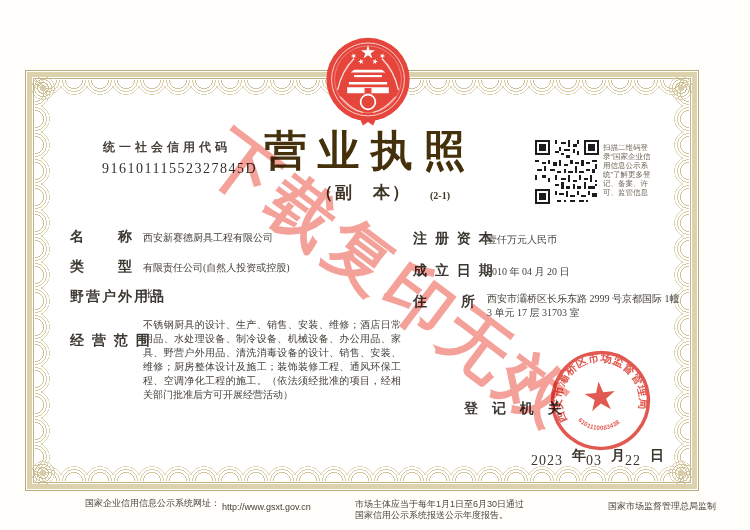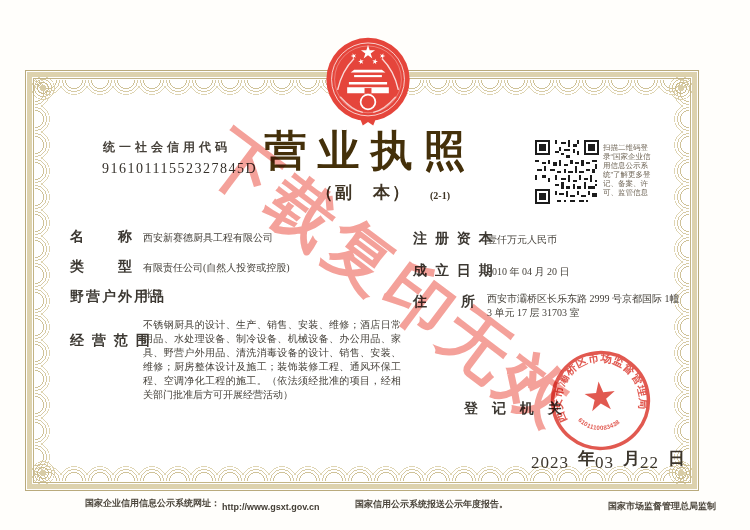--- a/index.html
+++ b/index.html
@@ -43,37 +43,37 @@
 
   
   .f-label{font-size:14px;font-weight:700;color:#3c3832;letter-spacing:2px;white-space:nowrap;}
   .f-value{font-family:Liberation Serif, serif;font-size:10px;color:#45413a;line-height:14px;}
   .scope{width:258px;text-align:justify;}
   .addr{width:196px;}
 
   
   .reg-label{left:464px;top:400px;font-size:14px;font-weight:700;letter-spacing:5px;color:#3c3832;}
   .date-line{left:531px;top:447px;width:150px;display:flex;align-items:flex-start;
-             font-size:17px;color:#3b352c;}
+             font-size:14px;color:#3b352c;}
   .date-line .num{font-family:"Liberation Serif",serif;transform:translateY(6px);letter-spacing:1px;}
   .date-line .unit{font-weight:600;}
   .date-line .g{margin-left:9px;}
 
   
   .seal{left:549px;top:349px;width:103px;height:103px;opacity:.88;mix-blend-mode:multiply;}
   .watermark{left:243px;top:112px;transform:rotate(37deg);transform-origin:0 0;
      font-size:68px;font-weight:700;letter-spacing:5px;white-space:nowrap;
      color:rgba(240,125,115,.72);mix-blend-mode:multiply;z-index:30;
      font-family:"DejaVu Serif",serif;}
 
   
   .emblem{left:324px;top:36px;width:88px;height:92px;z-index:5;}
 
   
-  .footer{font-size:9px;color:#4c463c;line-height:11px;font-weight:bold;}
+  .footer{font-size:9px;color:#4c463c;line-height:11px;}
   .f-left{left:85px;top:498px;width:260px;}
   .f-left .url{display:inline-block;transform:translate(2px,4px);color:#433e35;}
   .f-mid{left:355px;top:499px;width:220px;}
   .f-right{left:588px;top:501px;width:150px;padding-left:20px;}
 </style>
 </head>
 <body>
 
 <div id="page">
 
@@ -247,17 +247,18 @@
       <use href="#star" transform="translate(50,47) scale(1.55)" fill="#dd4238"></use>
     </g>
   </svg>
 
   <div class="abs watermark">下载复印无效</div>
 
   <div class="abs footer f-left">
     <span>国家企业信用信息公示系统网址：</span><span class="url">http://www.gsxt.gov.cn</span>
   </div>
   <div class="abs footer f-mid">
+    <span style="display:block">市场主体应当于每年1月1日至6月30日通过</span>
     <span style="display:block">国家信用公示系统报送公示年度报告。</span>
   </div>
   <div class="abs footer f-right">国家市场监督管理总局监制</div>
 
 </div>
 
 </body></html>

